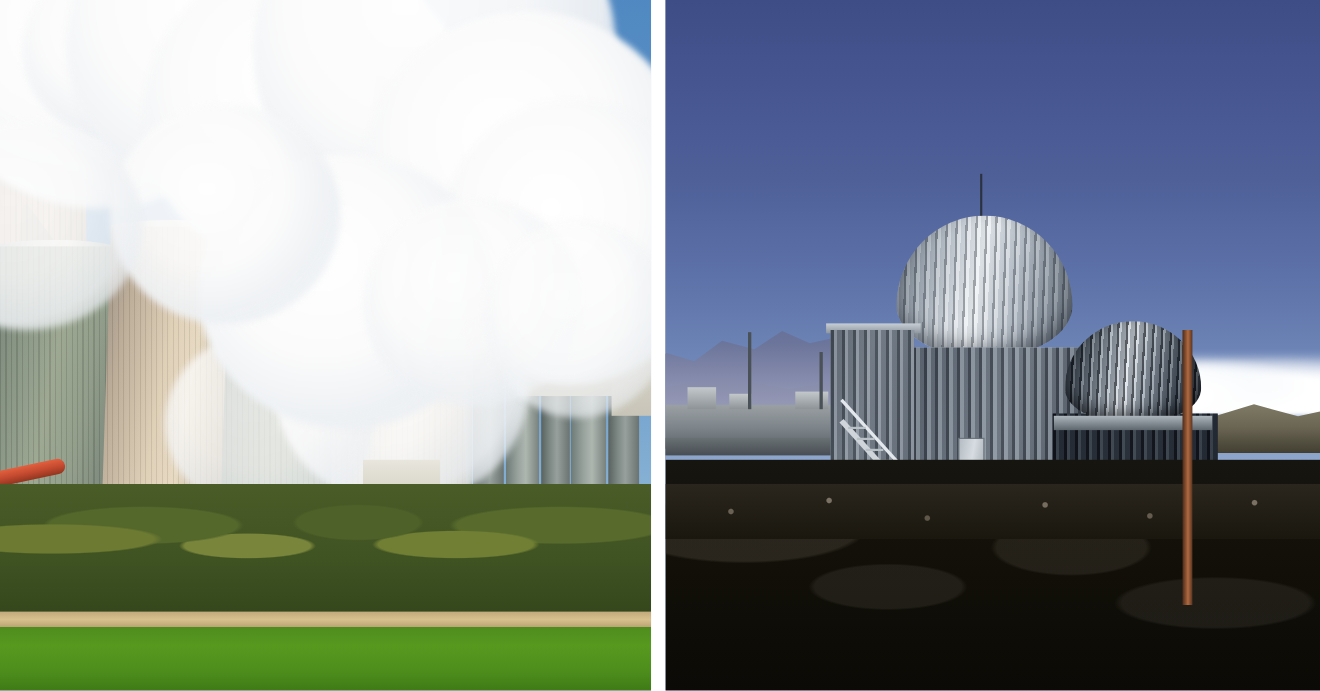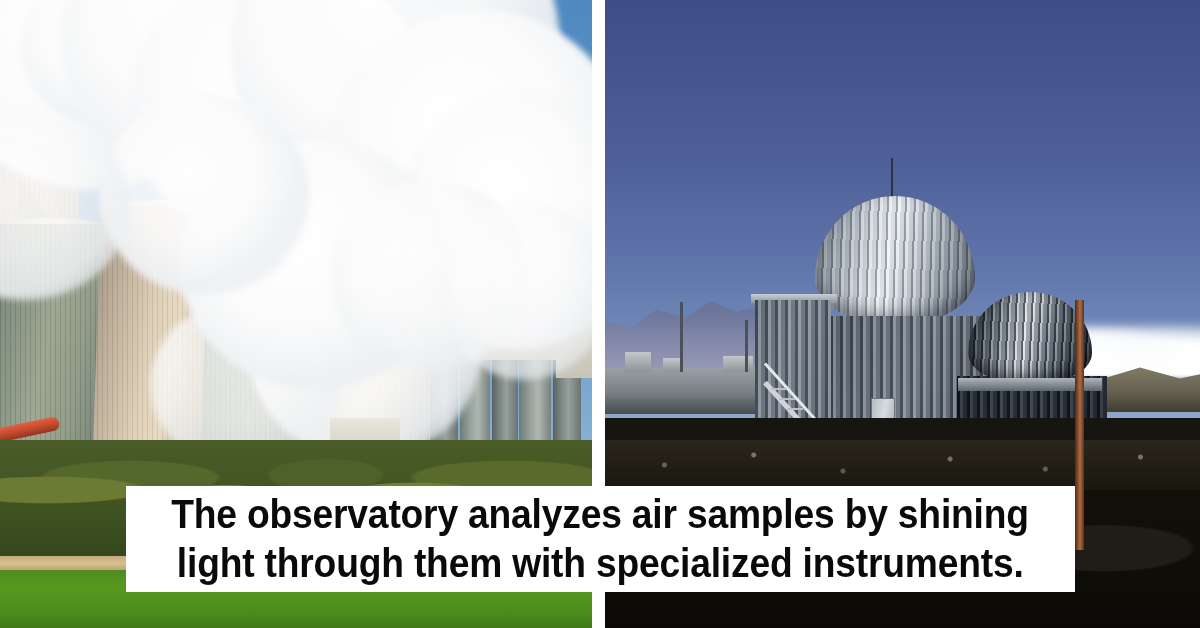--- a/index.html
+++ b/index.html
@@ -506,18 +506,14 @@
     <div class="dome-small-wrap">
       <div class="dome-small"></div>
       <div class="dome-small-base"></div>
     </div>
 
     <div class="dark-ground"></div>
     <div class="rubble"></div>
     <div class="rusty-post"></div>
   </div>
 
-  <div class="caption-box">
-    <div class="caption-line">The observatory analyzes air samples by shining</div>
-    <div class="caption-line">light through them with specialized instruments.</div>
-  </div>
 
 </div>
 
 </body></html>

